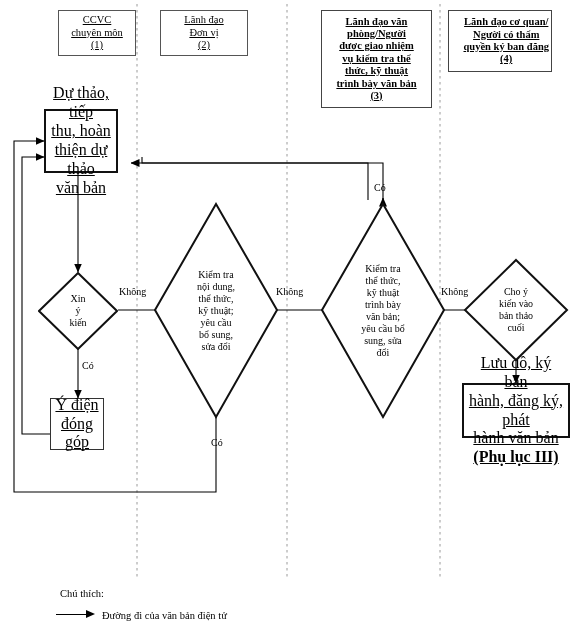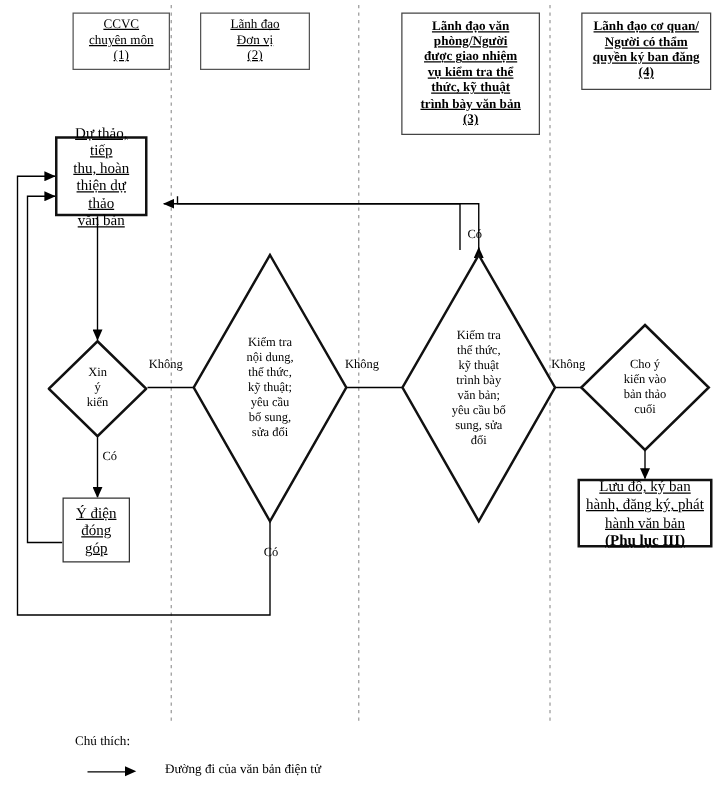--- a/index.html
+++ b/index.html
@@ -24,21 +24,21 @@
     text-decoration: underline;
   }
   .hdrbox {
     border: 1px solid #555;
     font-size: 10.5px;
     padding: 3px 2px;
   }
   .hdrbox.bold { font-weight: bold; border-color:#444; }
   .procbox {
     border: 2px solid #111;
-    font-size: 12px;
+    font-size: 16px;
     padding: 3px 4px;
     align-items: center;
   }
   .procbox.thin { border-width: 1px; border-color:#333; }
 
   .diamond { position: absolute; }
   .diamond .shape { position: absolute; inset: 0; }
   .diamond .dlabel {
     position: absolute; inset: 0;
     display: flex; align-items: center; justify-content: center;
@@ -48,21 +48,21 @@
 
   .edgelabel {
     position: absolute;
     font-size: 10px;
     background: transparent;
     white-space: nowrap;
   }
 
   .legend { position: absolute; font-size: 10.5px; }
   .legend-title { left: 60px; top: 588px; }
-  .legend-row { left: 70px; top: 610px; display: flex; align-items: flex-end; gap: 22px; }
+  .legend-row { left: 56px; top: 610px; display: flex; align-items: flex-start; gap: 6px; }
   .legend-arrow { display: inline-block; width: 40px; height: 8px; position: relative; }
   .legend-arrow i {
     position: absolute; left: 0; top: 3.5px; width: 32px; height: 1.3px; background: #000;
   }
   .legend-arrow b {
     position: absolute; left: 30px; top: 0px;
     width: 0; height: 0; border-left: 9px solid #000;
     border-top: 4px solid transparent; border-bottom: 4px solid transparent;
   }
 </style>
@@ -130,21 +130,21 @@
       <span>Lãnh đạo văn</span><br>
       <span>phòng/Người</span><br>
       <span>được giao nhiệm</span><br>
       <span>vụ kiểm tra thể</span><br>
       <span>thức, kỹ thuật</span><br>
       <span>trình bày văn bản</span><br>
       <span>(3)</span>
     </span>
   </div>
 
-  <div class="node hdrbox bold" style="left:465px; top:10px; width:104px; height:62px;">
+  <div class="node hdrbox bold" style="left:448px; top:10px; width:104px; height:62px;justify-content:flex-end;">
     <span>
       <span>Lãnh đạo cơ quan/</span><br>
       <span>Người có thẩm</span><br>
       <span>quyền ký ban đăng</span><br>
       <span>(4)</span>
     </span>
   </div>
 
   <div class="node procbox" style="left:44px; top:109px; width:74px; height:64px;">
     <span>

